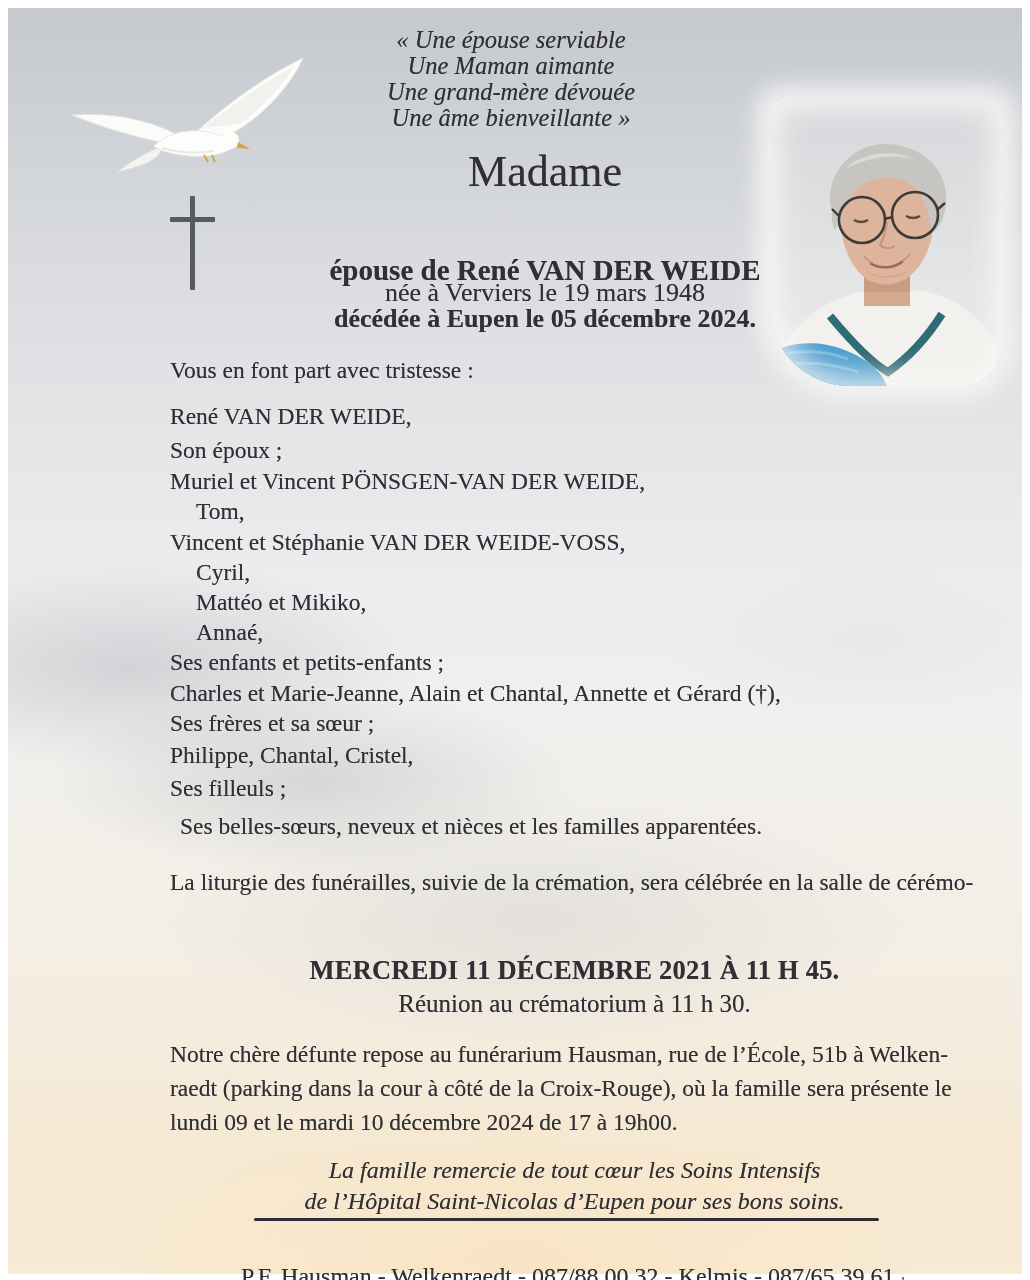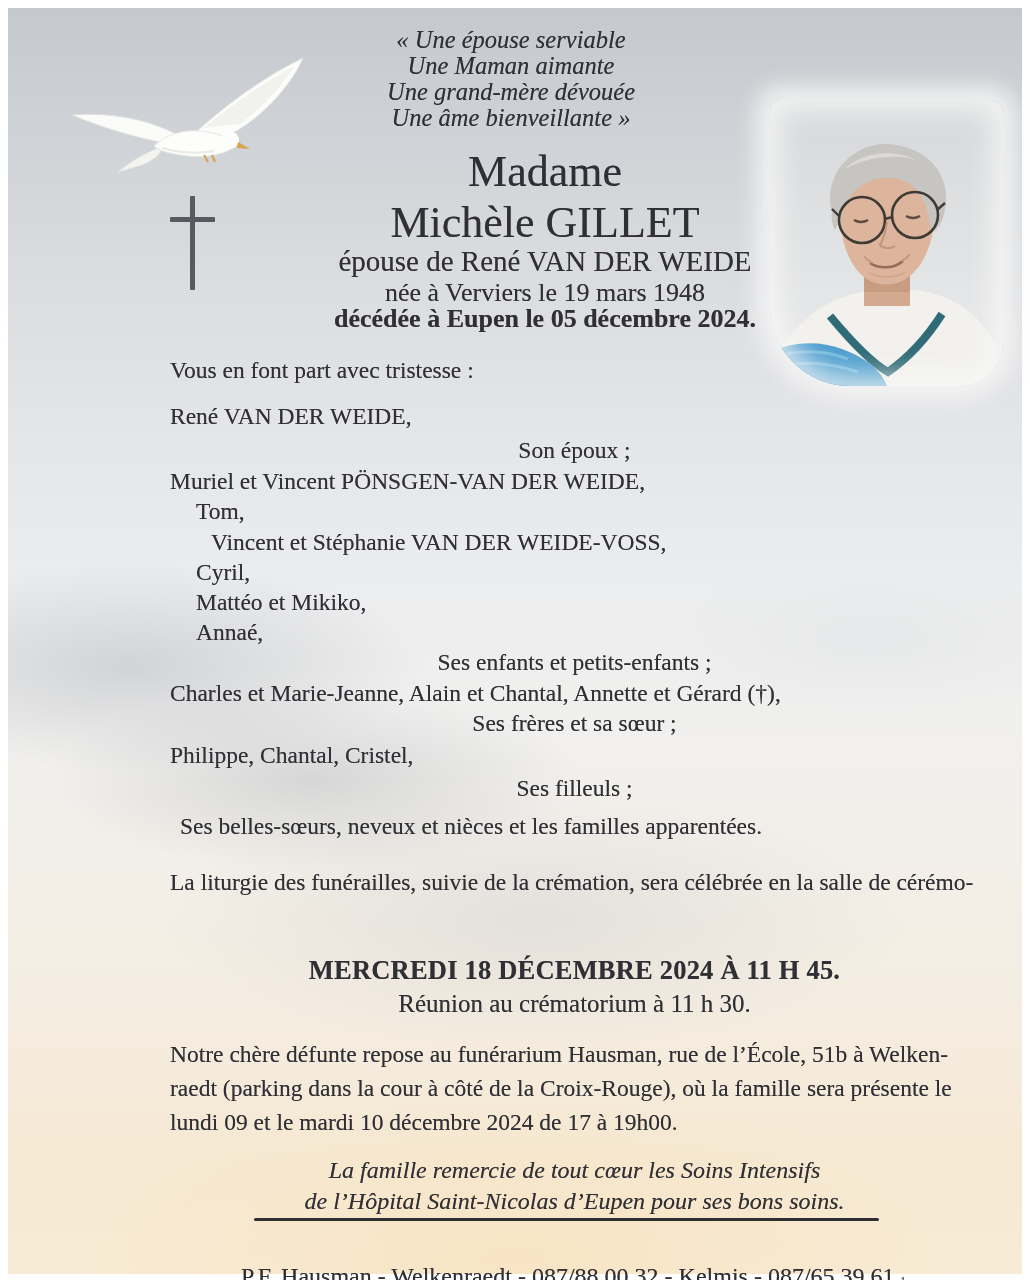--- a/index.html
+++ b/index.html
@@ -12,21 +12,21 @@
       radial-gradient(ellipse 420px 150px at 12% 52%, rgba(165,170,177,.40), transparent 70%),
       radial-gradient(ellipse 380px 130px at 30% 61%, rgba(158,163,171,.33), transparent 70%),
       radial-gradient(ellipse 520px 180px at 52% 72%, rgba(186,188,193,.28), transparent 72%),
       radial-gradient(ellipse 300px 110px at 85% 50%, rgba(226,228,230,.55), transparent 70%),
       radial-gradient(ellipse 600px 220px at 50% 99%, rgba(249,214,158,.30), transparent 75%),
       linear-gradient(180deg,#c5c8cd 0%,#ced1d5 9%,#d9dbde 20%,#e4e5e7 33%,#ecedee 46%,
                       #f1f0ee 58%,#f3efe7 70%,#f5ecdf 81%,#f6e9d3 91%,#f8ebd5 100%);}
   .t{position:absolute;white-space:nowrap;font-size:23.5px;line-height:1.2;
      text-shadow:0 0 .5px rgba(47,47,53,.55);}
   .col{left:170px;width:809px;}
-  .right{text-align:center;}
+  .right{text-align:left;}
   .center{text-align:center;}
   .indent{left:196px;}
   .quote{left:0;width:1022px;text-align:center;font-style:italic;font-size:24.5px;line-height:26px;}
   .hdr{left:150px;width:790px;text-align:center;}
   .big{font-size:44px;line-height:1.1;margin-top:8px;}
   .spouse{font-size:29px;}
   .dates{font-size:26px;}
   .bolddate{font-weight:bold;font-size:26.5px;letter-spacing:.2px;}
   .meet{font-size:25px;}
   .thanks{font-style:italic;font-size:24px;}
@@ -94,44 +94,43 @@
       <circle cx="145" cy="115" r="23" fill="none" stroke="#3f3a36" stroke-width="2.6"></circle>
       <path d="M114 119 L123 117 M69 116 L62 109 M167 110 L175 103" stroke="#3f3a36" stroke-width="2.4" fill="none"></path>
       <path d="M84 120 q7 4 14 0 M136 116 q7 4 14 0" stroke="#5d4b3e" stroke-width="2.4" fill="none"></path>
       <path d="M117 122 C115 134 113 140 110 145 C114 149 121 149 125 146" stroke="#c29478" stroke-width="2" fill="none"></path>
       <path d="M100 163 C109 169 124 169 133 161" stroke="#9c6a58" stroke-width="2.6" fill="none"></path>
       <path d="M94 156 C97 160 100 162 103 163 M140 154 C137 158 134 160 131 161" stroke="#c29478" stroke-width="1.6" fill="none"></path>
     </svg>
   </div>
 
   <div class="t hdr big" style="top:140px;">Madame</div>
-  <div class="t hdr big" style="top:191px;">Michèle GILLET</div>
-  <div class="t hdr spouse" style="top:244px;">épouse de René VAN DER WEIDE</div>
+  <div class="t hdr spouse" style="top:253px;font-weight:bold;">épouse de René VAN DER WEIDE</div>
   <div class="t hdr dates" style="top:277px;">née à Verviers le 19 mars 1948</div>
   <div class="t hdr dates" style="top:303px;font-weight:bold;">décédée à Eupen le 05 décembre 2024.</div>
 
   <div class="t" style="left:170px;top:356px;">Vous en font part avec tristesse :</div>
 
   <div class="t" style="left:170px;top:402px;">René VAN DER WEIDE,</div>
   <div class="t col right" style="top:436px;">Son époux ;</div>
   <div class="t" style="left:170px;top:467px;">Muriel et Vincent PÖNSGEN-VAN DER WEIDE,</div>
   <div class="t indent" style="top:497px;">Tom,</div>
-  <div class="t" style="left:170px;top:528px;margin-left:41px;">Vincent et Stéphanie VAN DER WEIDE-VOSS,</div>
+  <div class="t" style="left:170px;top:528px;">Vincent et Stéphanie VAN DER WEIDE-VOSS,</div>
   <div class="t indent" style="top:558px;">Cyril,</div>
   <div class="t indent" style="top:588px;">Mattéo et Mikiko,</div>
   <div class="t indent" style="top:618px;">Annaé,</div>
   <div class="t col right" style="top:648px;">Ses enfants et petits-enfants ;</div>
   <div class="t" style="left:170px;top:679px;">Charles et Marie-Jeanne, Alain et Chantal, Annette et Gérard (†),</div>
   <div class="t col right" style="top:709px;">Ses frères et sa sœur ;</div>
   <div class="t" style="left:170px;top:741px;">Philippe, Chantal, Cristel,</div>
   <div class="t col right" style="top:774px;">Ses filleuls ;</div>
   <div class="t" style="left:180px;top:812px;">Ses belles-sœurs, neveux et nièces et les familles apparentées.</div>
 
   <div class="t" style="left:170px;top:868px;">La liturgie des funérailles, suivie de la crémation, sera célébrée en la salle de cérémo-</div>
-  <div class="t col center bolddate" style="top:955px;">MERCREDI 18 DÉCEMBRE 2024 À 11 H 45.</div>
+  <div class="t col center bolddate" style="top:955px;">MERCREDI 11 DÉCEMBRE 2021 À 11 H 45.</div>
   <div class="t col center meet" style="top:989px;">Réunion au crématorium à 11 h 30.</div>
 
   <div class="t" style="left:170px;top:1040px;">Notre chère défunte repose au funérarium Hausman, rue de l’École, 51b à Welken-</div>
   <div class="t" style="left:170px;top:1074px;">raedt (parking dans la cour à côté de la Croix-Rouge), où la famille sera présente le</div>
   <div class="t" style="left:170px;top:1108px;">lundi 09 et le mardi 10 décembre 2024 de 17 à 19h00.</div>
 
   <div class="t col center thanks" style="top:1156px;">La famille remercie de tout cœur les Soins Intensifs</div>
   <div class="t col center thanks" style="top:1187px;">de l’Hôpital Saint-Nicolas d’Eupen pour ses bons soins.</div>
 
   <div class="rule"></div>

